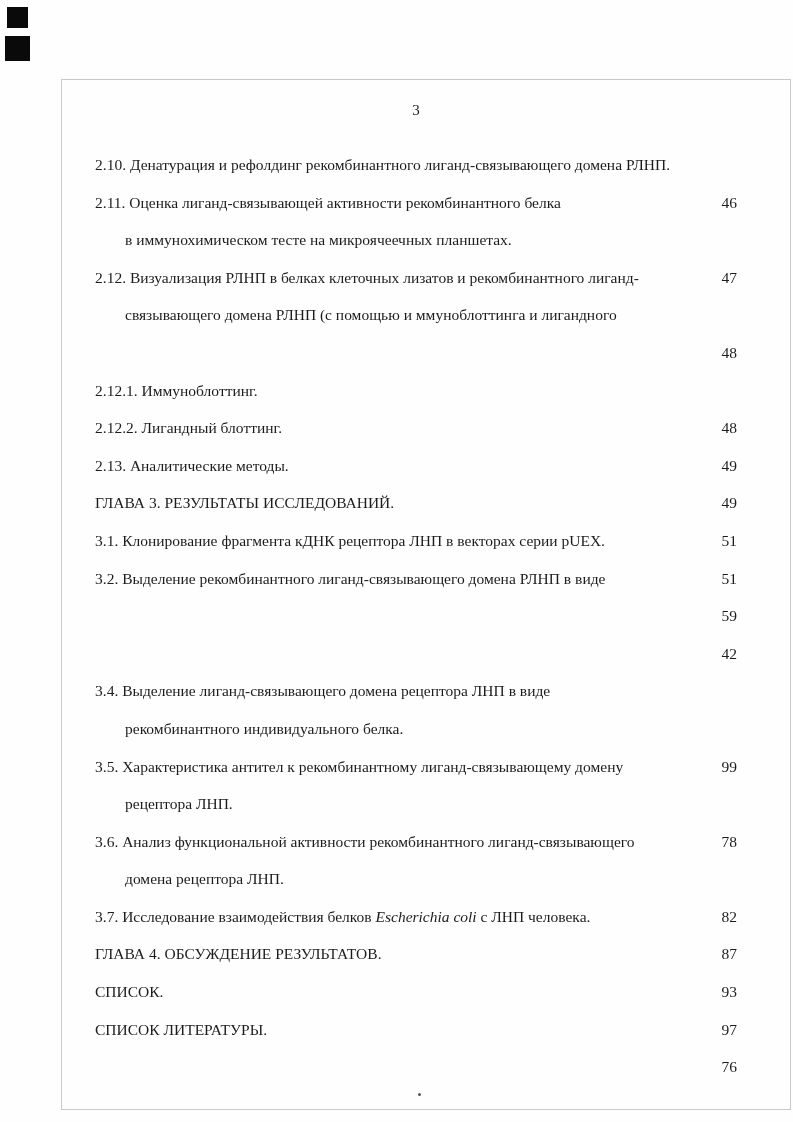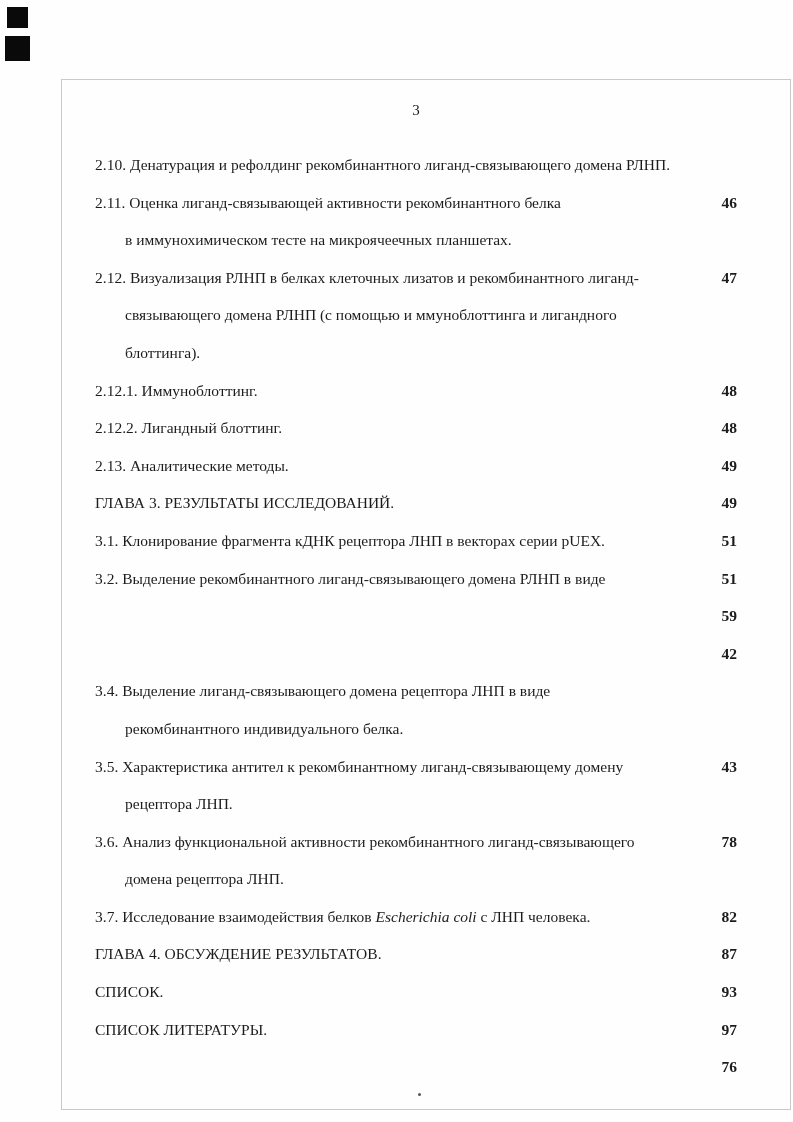--- a/index.html
+++ b/index.html
@@ -43,21 +43,20 @@
     line-height: 37.6px;
     font-size: 15.5px;
     flex-direction: column;
   }
   .toc-text { white-space: nowrap; }
   .toc-text.indent { padding-left: 30px; }
   .toc-page {
     margin-left: 0;
     text-align: right;
     flex: 0 0 auto;
-    font-weight: bold;
   }
   .italic { font-style: italic; }
   .bottom-dot {
     position: absolute;
     left: 356px; top: 1013px;
     width: 3px; height: 3px;
     border-radius: 50%;
     background: #555;
   }
 </style>
@@ -81,21 +80,20 @@
         <span class="toc-text indent"><span>в иммунохимическом тесте на микроячеечных планшетах.</span></span>
         <span class="toc-page">47</span>
       </div>
       <div class="toc-row">
         <span class="toc-text"><span>2.12. Визуализация РЛНП в белках клеточных лизатов и рекомбинантного лиганд-</span></span>
       </div>
       <div class="toc-row">
         <span class="toc-text indent"><span>связывающего домена РЛНП (с помощью и ммуноблоттинга и лигандного</span></span>
       </div>
       <div class="toc-row">
-        <span class="toc-text indent"><span>блоттинга).</span></span>
         <span class="toc-page">48</span>
       </div>
       <div class="toc-row">
         <span class="toc-text"><span>2.12.1. Иммуноблоттинг.</span></span>
         <span class="toc-page">48</span>
       </div>
       <div class="toc-row">
         <span class="toc-text"><span>2.12.2. Лигандный блоттинг.</span></span>
         <span class="toc-page">49</span>
       </div>
@@ -118,21 +116,21 @@
         <span class="toc-page">59</span>
       </div>
       <div class="toc-row">
         <span class="toc-page">42</span>
       </div>
       <div class="toc-row">
         <span class="toc-text"><span>3.4. Выделение лиганд-связывающего домена рецептора ЛНП в виде</span></span>
       </div>
       <div class="toc-row">
         <span class="toc-text indent"><span>рекомбинантного индивидуального белка.</span></span>
-        <span class="toc-page">43</span>
+        <span class="toc-page">99</span>
       </div>
       <div class="toc-row">
         <span class="toc-text"><span>3.5. Характеристика антител к рекомбинантному лиганд-связывающему домену</span></span>
       </div>
       <div class="toc-row">
         <span class="toc-text indent"><span>рецептора ЛНП.</span></span>
         <span class="toc-page">78</span>
       </div>
       <div class="toc-row">
         <span class="toc-text"><span>3.6. Анализ функциональной активности рекомбинантного лиганд-связывающего</span></span>

